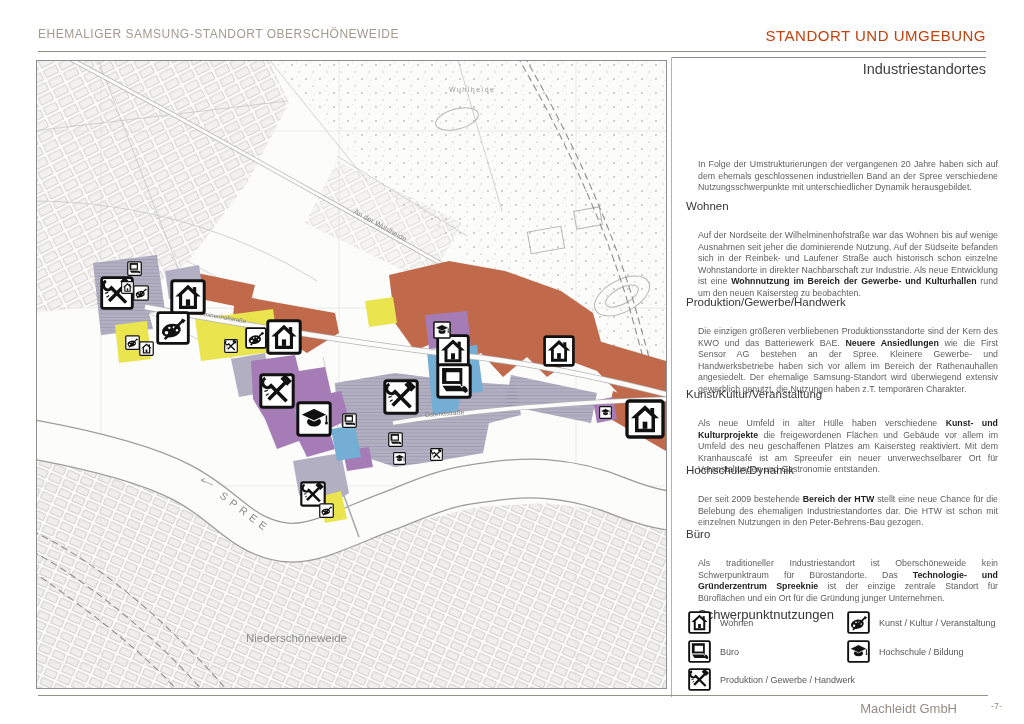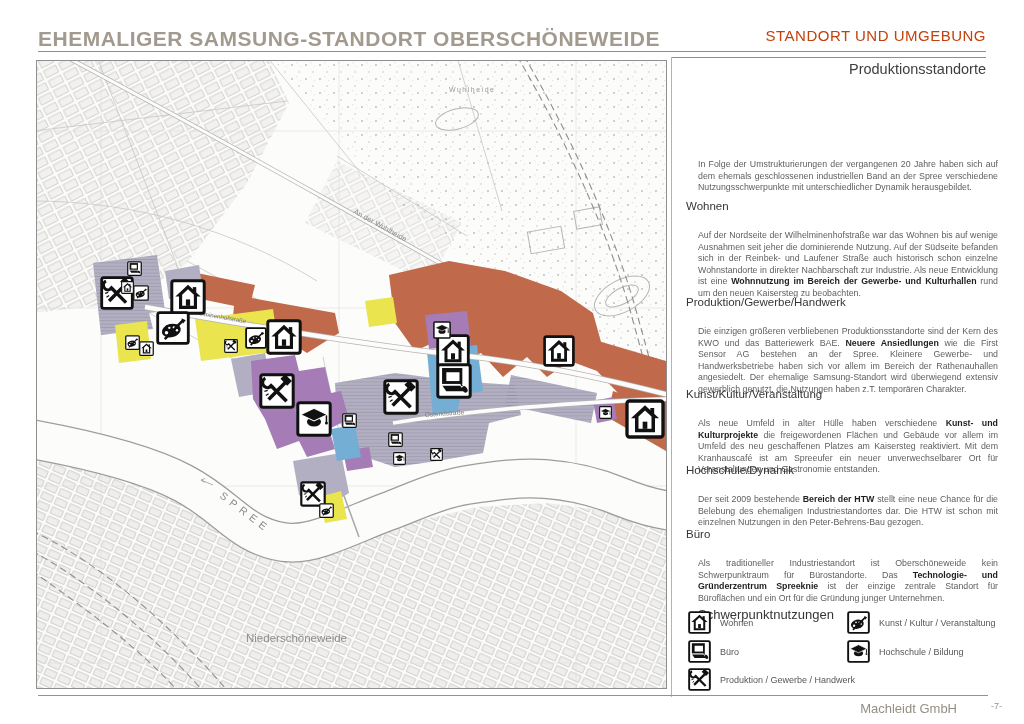--- a/index.html
+++ b/index.html
@@ -1,20 +1,20 @@
 <!DOCTYPE html>
 <html><head>
 <meta charset="utf-8">
 <style>
   html,body{margin:0;padding:0;}
   body{
     width:1024px;height:724px;position:relative;background:#ffffff;
     font-family:"Liberation Sans",sans-serif;overflow:hidden;color:#5e5e5e;
   }
-  .hdr-left{position:absolute;left:38px;top:27px;font-size:21px;letter-spacing:.5px;color:#a39a8f;font-weight:bold;}
+  .hdr-left{position:absolute;left:38px;top:27px;font-size:12px;letter-spacing:.5px;color:#a39a8f;}
   .hdr-right{position:absolute;right:38px;top:27px;font-size:15px;letter-spacing:.5px;color:#c2410c;}
   .rule-top{position:absolute;left:38px;width:948px;top:51px;border-top:1px solid #958d81;}
   .rule-right-col{position:absolute;left:672px;width:314px;top:57px;border-top:1px solid #8f8f8f;}
   .map-panel{position:absolute;left:36px;top:60px;width:629px;height:627px;border:1px solid #8f8f8f;background:#fdfdfc;}
   .map-panel svg{display:block;}
   .vdivider{position:absolute;left:671px;top:57px;width:1px;height:640px;background:#b3b3b3;}
   .col-h1{position:absolute;left:686px;width:300px;top:61px;margin:0;text-align:right;
     font-size:14.5px;font-weight:normal;color:#3e3e3e;}
   .intro,.body-p{position:absolute;left:686px;width:300px;margin:12px;font-size:8.8px;line-height:11.5px;
     text-align:justify;color:#5e5e5e;}
@@ -243,21 +243,21 @@
     <use href="#sym-computer" xlink:href="#sym-computer" x="305" y="352" width="15" height="15"></use>
     <use href="#sym-computer" xlink:href="#sym-computer" x="351" y="371" width="15" height="15"></use>
     <use href="#sym-grad" xlink:href="#sym-grad" x="356" y="391" width="13" height="13"></use>
     <use href="#sym-tools" xlink:href="#sym-tools" x="393" y="387" width="13" height="13"></use>
     <use href="#sym-palette" xlink:href="#sym-palette" x="282" y="442" width="15" height="15"></use>
     <use href="#sym-grad" xlink:href="#sym-grad" x="562" y="345" width="13" height="13"></use>
   </g>
 </svg>
 </div>
 
-<h1 class="col-h1">Produktionsstandorte</h1>
+<h1 class="col-h1">Industriestandortes</h1>
 
 <p class="intro" style="top:147px">
   <span>In Folge der Umstrukturierungen der vergangenen 20 Jahre haben sich auf dem ehemals geschlossenen industriellen Band an der Spree verschiedene Nutzungsschwerpunkte mit unterschiedlicher Dynamik herausgebildet.</span>
 </p>
 
 <h2 class="sec-h" style="top:200px">Wohnen</h2>
 <p class="body-p" style="top:218px">
   <span>Auf der Nordseite der Wilhelminenhofstraße war das Wohnen bis auf wenige Ausnahmen seit jeher die dominierende Nutzung. Auf der Südseite befanden sich in der Reinbek- und Laufener Straße auch historisch schon einzelne Wohnstandorte in direkter Nachbarschaft zur Industrie. Als neue Entwicklung ist eine </span><strong>Wohnnutzung im Bereich der Gewerbe- und Kulturhallen</strong><span> rund um den neuen Kaisersteg zu beobachten.</span>
 </p>
 

